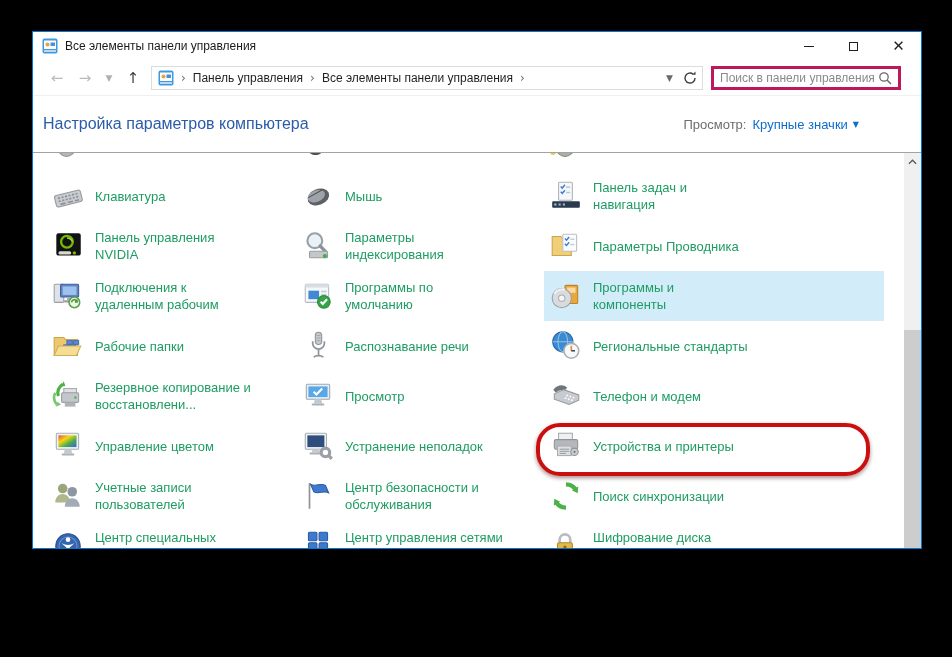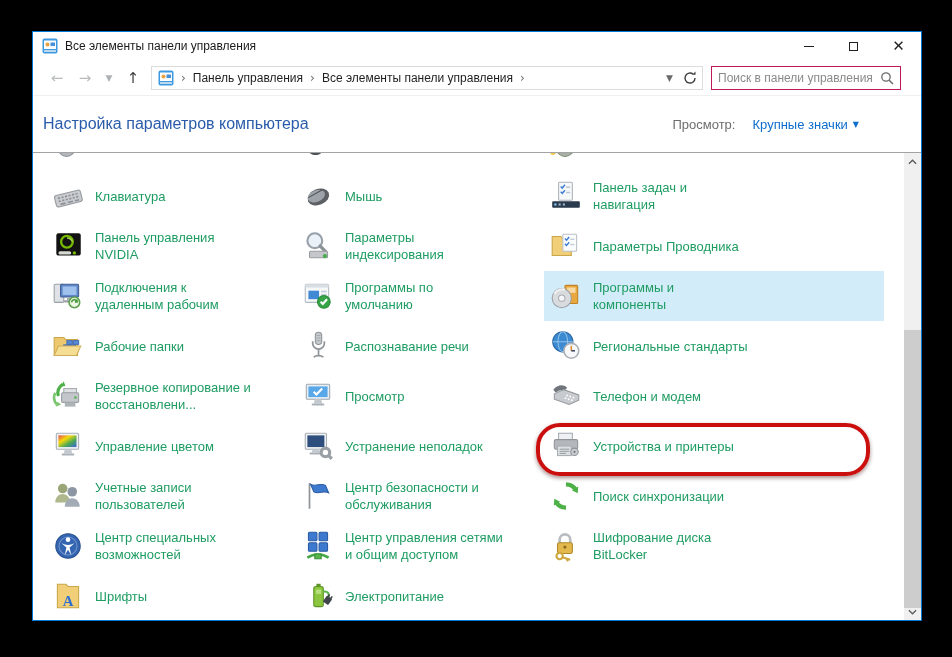--- a/index.html
+++ b/index.html
@@ -4,21 +4,21 @@
 <style>
   :root{
     --win-border:#0078d7; --item-link:#1e9c62; --heading:#2a5caa;
     --view-link:#0e6ecd; --hl-bg:#d3ecfa; --annot:#cb0e0e;
   }
   *{box-sizing:border-box;margin:0;padding:0}
   html,body{width:952px;height:657px;overflow:hidden}
   body{background:#000;font-family:"Liberation Sans",sans-serif;position:relative}
   .glyph{font-family:"DejaVu Sans",sans-serif}
 
-  .window{position:absolute;left:32px;top:31px;width:890px;height:590px;
+  .window{position:absolute;left:32px;top:31px;width:890px;height:518px;
     background:#fff;border:1px solid var(--win-border);display:flex;flex-direction:column}
 
   
   .titlebar{height:28px;display:flex;align-items:center;padding-left:9px;flex:0 0 28px}
   .titlebar .appicon{width:16px;height:16px;margin-right:7px;flex:0 0 16px}
   .titlebar .title{font-size:12px;color:#1a1a1a;flex:1 1 auto;white-space:nowrap}
   .winbtns{display:flex;height:100%}
   .winbtn{width:45px;height:100%;display:flex;align-items:center;justify-content:center;color:#1f1f1f;cursor:default}
   .minbar{width:10px;height:1px;background:#1f1f1f;display:block}
   .maxbox{width:9px;height:9px;border:1px solid #1f1f1f;display:block}
@@ -29,31 +29,31 @@
   .navbtn{font-size:15px;color:#b9bcbf;width:20px;text-align:center}
   .navbtn.small{font-size:9px;width:12px;color:#b0b3b6}
   .navbtn.enabled{color:#3d3d3d}
   .addressbar{flex:1 1 auto;height:24px;border:1px solid #dcdcdc;display:flex;align-items:center;padding:0 4px 0 6px;gap:5px;background:#fff}
   .addressbar .crumbicon{width:16px;height:16px;flex:0 0 16px}
   .crumb{font-size:12px;color:#1f1f1f;white-space:nowrap}
   .crumbsep{font-size:12px;color:#6a6a6a;padding:0 2px}
   .addr-spacer{flex:1 1 auto}
   .addr-chevron{color:#6a6a6a;font-size:9px;padding:0 4px}
   .refresh{width:16px;height:16px;flex:0 0 16px}
-  .searchbox{width:190px;height:24px;border:1px solid #be185d;display:flex;align-items:center;padding:0 6px;flex:0 0 190px;background:#fff}
+  .searchbox{width:190px;height:24px;border:3px solid #be185d;display:flex;align-items:center;padding:0 6px;flex:0 0 190px;background:#fff}
   .searchbox input{border:none;outline:none;flex:1 1 auto;font-size:12px;color:#444;
     font-family:"Liberation Sans",sans-serif;min-width:0}
   .searchbox input::placeholder{color:#8a8a8a}
   .searchicon{width:14px;height:14px;flex:0 0 14px}
 
   
   .band{height:56px;flex:0 0 56px;display:flex;align-items:center;justify-content:space-between;
     padding:0 62px 0 10px;background:#fff}
   .page-title{font-size:16px;color:var(--heading);font-weight:400}
-  .viewctl{display:flex;align-items:center;gap:17px;font-size:13px}
+  .viewctl{display:flex;align-items:center;gap:6px;font-size:13px}
   .viewlabel{color:#6d6d6d}
   .viewvalue{color:var(--view-link);display:flex;align-items:center;gap:5px;cursor:default}
   .viewvalue .arr{font-size:8px;color:var(--view-link)}
 
   
   .content{flex:1 1 auto;position:relative;border-top:1px solid #a3a3a3;overflow:hidden;background:#fff}
   .grid{display:grid;grid-template-columns:250px 248px 1fr;grid-auto-rows:50px;
     padding:18px 20px 0 17px;width:calc(100% - 17px)}
   .cell{display:flex;align-items:center;gap:9px;position:relative;
     margin-left:-4px;padding-left:4px;padding-right:4px;cursor:default}

